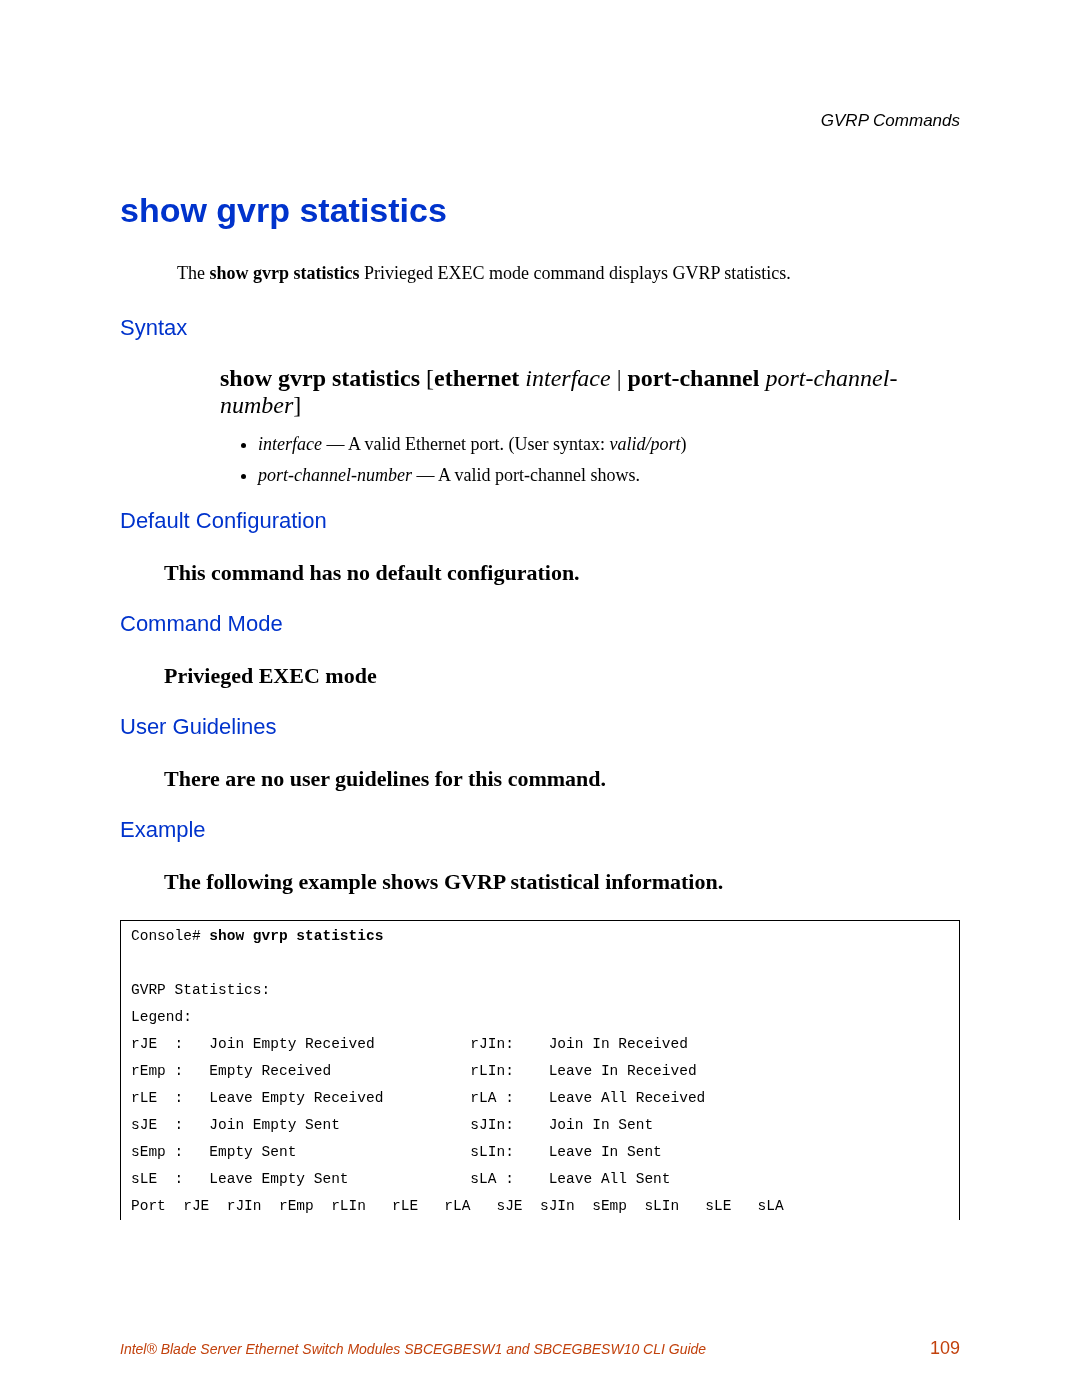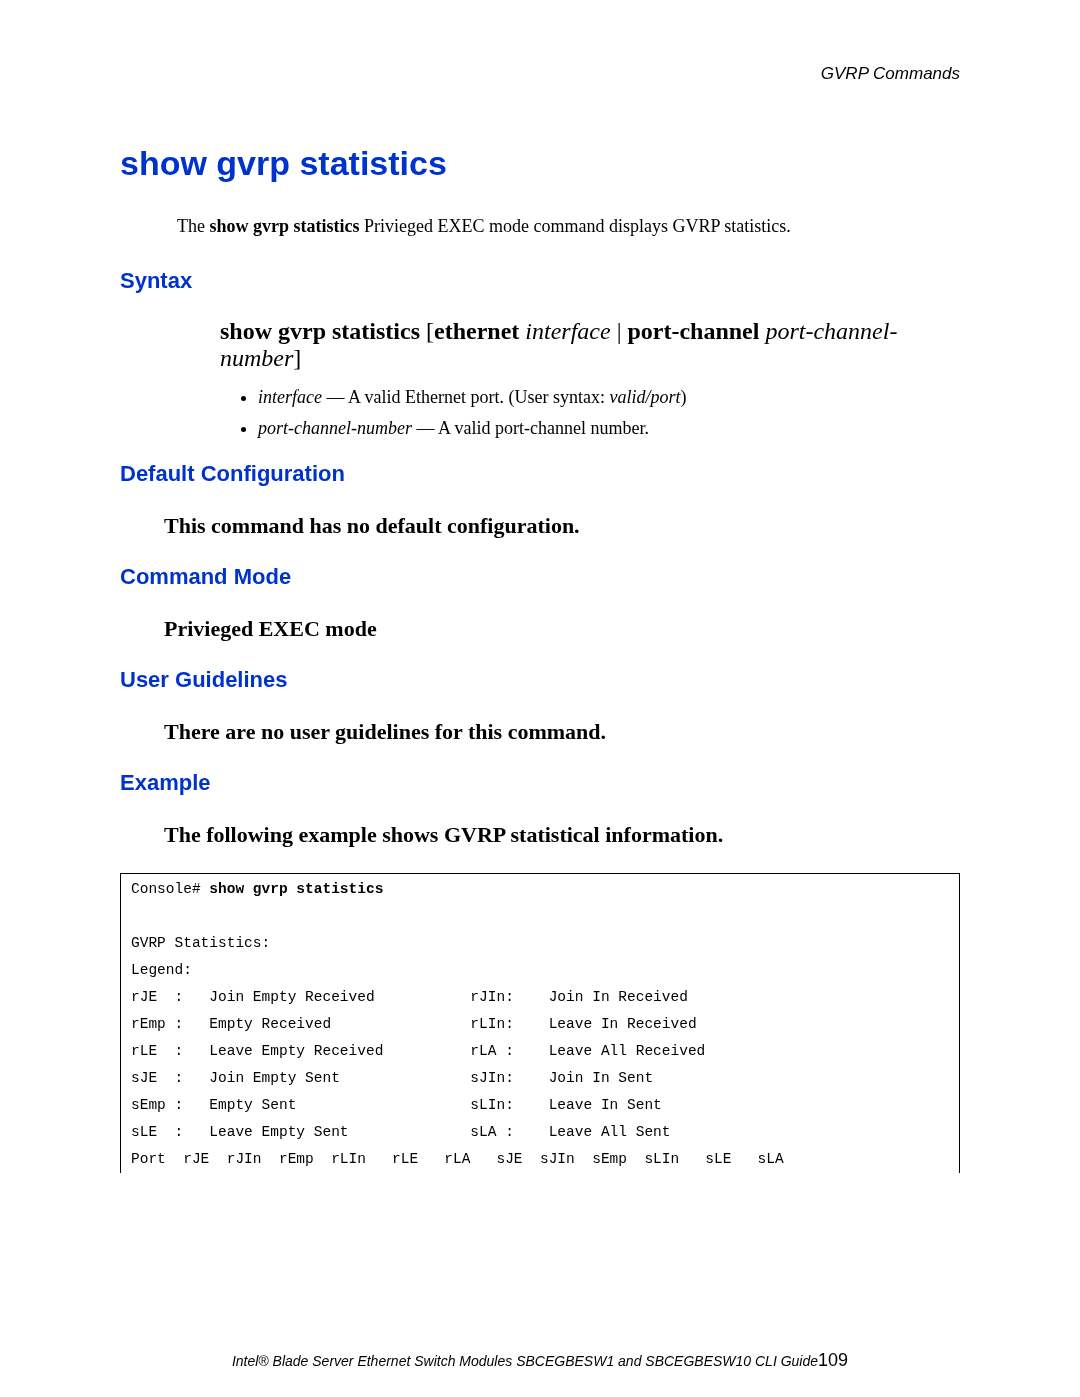--- a/index.html
+++ b/index.html
@@ -7,21 +7,21 @@
     padding: 0;
     font-family: "Times New Roman", Times, serif;
     background: #fff;
     color: #000;
     width: 1080px;
     height: 1397px;
     box-sizing: border-box;
     position: relative;
   }
   .page {
-    padding: 64px 120px 60px 120px;
+    padding: 111px 120px 60px 120px;
     box-sizing: border-box;
     position: relative;
     height: 100%;
   }
   .running-header {
     text-align: right;
     font-family: Arial, Helvetica, sans-serif;
     font-style: italic;
     font-size: 17px;
     color: #000;
@@ -36,21 +36,21 @@
   }
   .lead {
     margin: 0 0 28px 57px;
     font-size: 18px;
     line-height: 1.5;
   }
   .lead .cmdname { font-weight: bold; }
   h2.section {
     color: #0033cc;
     font-family: Arial, Helvetica, sans-serif;
-    font-weight: bold;
+    font-weight: normal;
     font-size: 22px;
     margin: 18px 0 14px 0;
   }
   .body-indent {
     margin-left: 44px;
     font-size: 22px;
     line-height: 1.5;
     font-weight: bold;
   }
   .syntaxline {
@@ -79,29 +79,29 @@
     font-family: "Courier New", Courier, monospace;
     font-size: 14.5px;
     line-height: 1.86;
     padding: 2px 10px 0 10px;
     white-space: pre;
     overflow: hidden;
   }
   .example-box .bold { font-weight: bold; }
   .footer {
     position: absolute;
-    bottom: 26px;
+    bottom: 38px;
     left: 120px;
     right: 120px;
     font-family: Arial, Helvetica, sans-serif;
     font-style: italic;
     font-size: 14px;
-    color: #000000;
+    color: #c2410c;
     display: flex;
-    justify-content: center;
+    justify-content: space-between;
     align-items: baseline;
   }
   .footer .pagenum {
     font-style: normal;
     font-size: 18px;
   }
 </style>
 </head>
 <body>
 
@@ -118,21 +118,21 @@
   <h2 class="section">Syntax</h2>
   <p class="syntaxline">
     <span class="kw">show gvrp statistics</span><span> [</span><span class="kw">ethernet</span><span> </span><span class="arg">interface</span><span> | </span><span class="kw">port-channel</span><span> </span><span class="arg">port-channel-number</span><span>]</span>
   </p>
 
   <ul class="params">
     <li>
       <span class="argname">interface</span><span> — </span><span>A valid Ethernet port. (User syntax: </span><span class="fs">valid/port</span><span>)</span>
     </li>
     <li>
-      <span class="argname">port-channel-number</span><span> — </span><span>A valid port-channel number.</span><span class="fs"></span><span></span>
+      <span class="argname">port-channel-number</span><span> — </span><span>A valid port-channel shows.</span><span class="fs"></span><span></span>
     </li>
   </ul>
 
   <h2 class="section">Default Configuration</h2>
   <p class="body-indent">This command has no default configuration.</p>
 
   <h2 class="section">Command Mode</h2>
   <p class="body-indent">Privieged EXEC mode</p>
 
   <h2 class="section">User Guidelines</h2>

